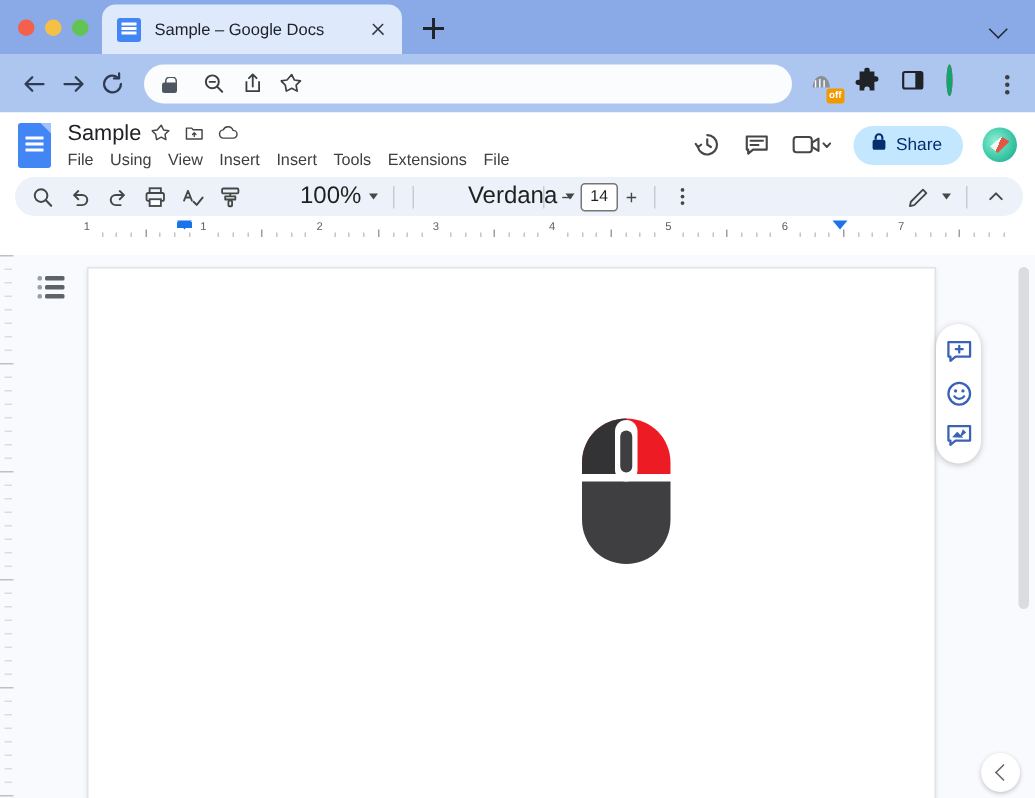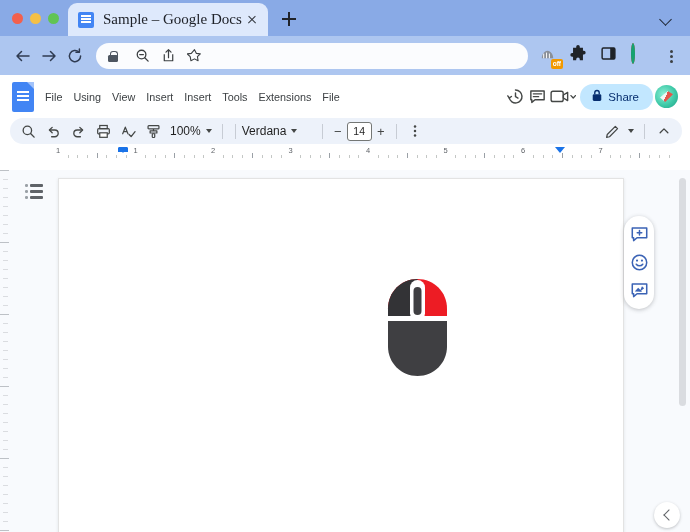--- a/index.html
+++ b/index.html
@@ -35,22 +35,22 @@
     width: 16px; height: 16px; flex: 0 0 16px;
     background: #4285f4; border-radius: 2px;
     position: relative; margin-right: 9px;
   }
   .tab-favicon::before {
     content: ""; position: absolute; left: 3px; top: 3.5px;
     width: 10px; height: 1.6px; background: #fff;
     box-shadow: 0 3px 0 #fff, 0 6px 0 #fff;
   }
   .tab-title {
-    flex: 1; font-size: 15px; color: #20232a;
-    white-space: nowrap; overflow: hidden; text-overflow: ellipsis; font-family: Liberation Serif, serif;
+    flex: 1; font-size: 11px; color: #20232a;
+    white-space: nowrap; overflow: hidden; text-overflow: ellipsis;
   }
   .tab-close {
     width: 16px; height: 16px; flex: 0 0 16px; position: relative; cursor: pointer;
   }
   .tab-close::before, .tab-close::after {
     content: ""; position: absolute; left: 3px; top: 7.5px;
     width: 10px; height: 1.4px; background: #32363d;
   }
   .tab-close::before { transform: rotate(45deg); }
   .tab-close::after { transform: rotate(-45deg); }
@@ -151,21 +151,21 @@
     border-color: transparent #a1c2fa transparent transparent;
   }
   .title-block { display: flex; flex-direction: column; justify-content: center; }
   .title-row { display: flex; align-items: center; gap: 7px; height: 19px; }
   .doc-title { font-size: 14.5px; color: #202124; font-weight: 400; cursor: text; }
   .mini-icon { width: 15px; height: 15px; position: relative; cursor: pointer; }
   .menu-row { display: flex; gap: 11px; margin-top: 1px; }
   .menu-item {
     font-size: 10.8px; color: #3c4043; cursor: pointer; line-height: 14px;
   }
-  .header-right { margin-left: auto; display: flex; align-items: center; gap: 2px; }
+  .header-right { margin-left: auto; display: flex; align-items: center; gap: 13px; }
   .hdr-icon { width: 20px; height: 20px; position: relative; cursor: pointer; }
   .share-btn {
     height: 26px; background: #c2e7ff; border-radius: 13px;
     display: flex; align-items: center; gap: 5px; padding: 0 14px 0 11px;
     cursor: pointer;
   }
   .share-label { font-size: 11.5px; color: #062e6f; font-weight: 500; }
   .avatar {
     width: 23px; height: 23px; border-radius: 50%;
     background: radial-gradient(circle at 38% 40%, #8ef0d6 0%, #3ec9a7 55%, #1f9e85 100%);
@@ -183,22 +183,22 @@
     height: 26px; margin: 0 8px 0 10px; background: #edf2fa;
     border-radius: 13px; display: flex; align-items: center;
     padding: 0 6px; gap: 0;
   }
   .tb-btn {
     width: 25px; height: 22px; position: relative; cursor: pointer;
     display: flex; align-items: center; justify-content: center;
   }
   .tb-sep { width: 1px; height: 15px; background: #c7ccd4; margin: 0 6px; }
   .tb-text {
-    font-size: 12px; color: #1f1f1f; display: flex; align-items: center;
-    height: 20px; padding: 0 4px; cursor: pointer; white-space: nowrap;
+    font-size: 16px; color: #1f1f1f; display: flex; align-items: center;
+    height: 20px; padding: 0 4px; cursor: pointer; white-space: nowrap; margin-left: 30px;
   }
   .caret {
     width: 0; height: 0; margin-left: 5px;
     border-left: 3.4px solid transparent; border-right: 3.4px solid transparent;
     border-top: 4px solid #444746;
   }
   .zoom-ctl { display: flex; align-items: center; padding: 0 4px; cursor: pointer; }
   .style-ctl { display: flex; align-items: center; width: 86px; }
   .font-ctl { display: flex; align-items: center; width: 74px; }
   .fs-btn {
@@ -398,20 +398,39 @@
       </div>
     </div>
   </div>
 
   <div class="docs-header">
     <div class="docs-logo">
       <span class="docs-logo-page"></span>
     </div>
 
     <div class="title-block">
+      <div class="title-row">
+        <span class="doc-title">Sample</span>
+        <span class="mini-icon">
+          <svg width="13" height="13" viewBox="0 0 16 16">
+              <path d="M8 1.8 9.9 5.7l4.3.6-3.1 3 .74 4.3L8 11.6l-3.84 2-.74-4.3-3.1-3 4.3-.6z" fill="none" stroke="#444746" stroke-width="1.2" stroke-linejoin="round"></path>
+            </svg>
+        </span>
+        <span class="mini-icon">
+          <svg width="13" height="13" viewBox="0 0 16 16">
+              <path d="M1.6 4.2h4.3l1.2 1.4h7.3v7.6H1.6z" fill="none" stroke="#444746" stroke-width="1.2" stroke-linejoin="round"></path>
+              <path d="M8 8v3m-1.4-1.6L8 7.9l1.4 1.5" fill="none" stroke="#444746" stroke-width="1.1" stroke-linecap="round"></path>
+            </svg>
+        </span>
+        <span class="mini-icon">
+          <svg width="14" height="13" viewBox="0 0 18 14">
+              <path d="M4.6 11.6A3.6 3.6 0 0 1 4.9 4.5 4.6 4.6 0 0 1 13.4 5a3.3 3.3 0 0 1 .1 6.6z" fill="none" stroke="#444746" stroke-width="1.2" stroke-linejoin="round"></path>
+            </svg>
+        </span>
+      </div>
       <div class="menu-row">
         <span class="menu-item">File</span>
         <span class="menu-item">Using</span>
         <span class="menu-item">View</span>
         <span class="menu-item">Insert</span>
         <span class="menu-item">Insert</span>
         <span class="menu-item">Tools</span>
         <span class="menu-item">Extensions</span>
         <span class="menu-item">File</span>
       </div>

